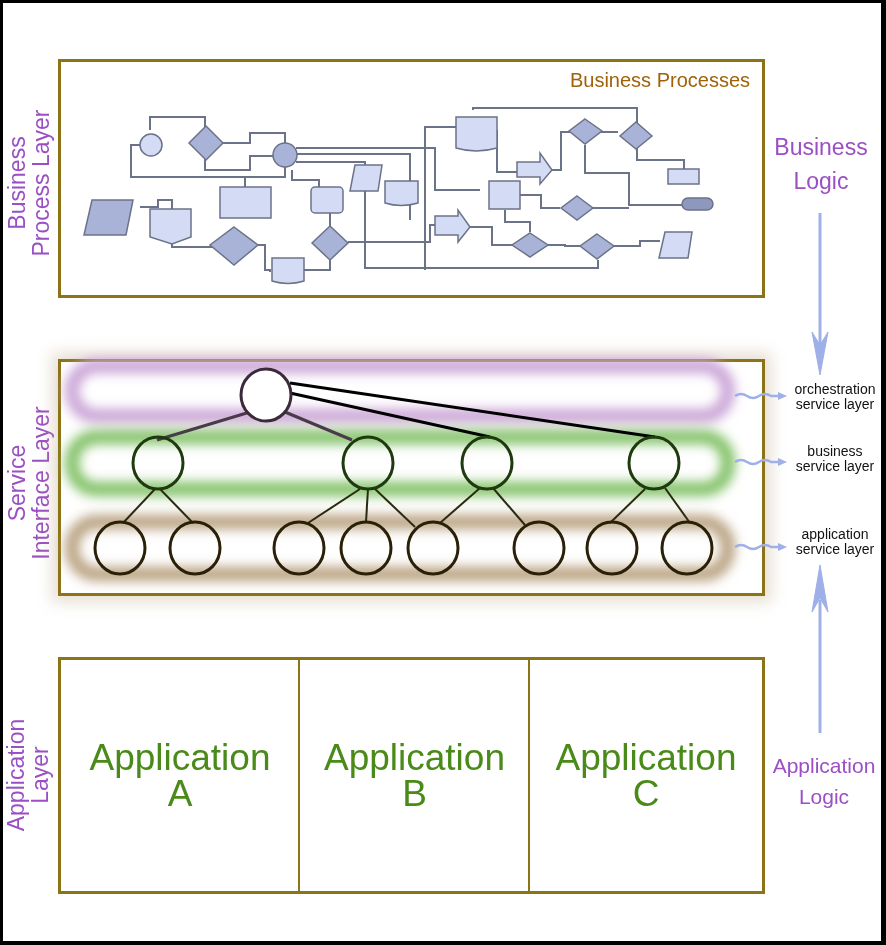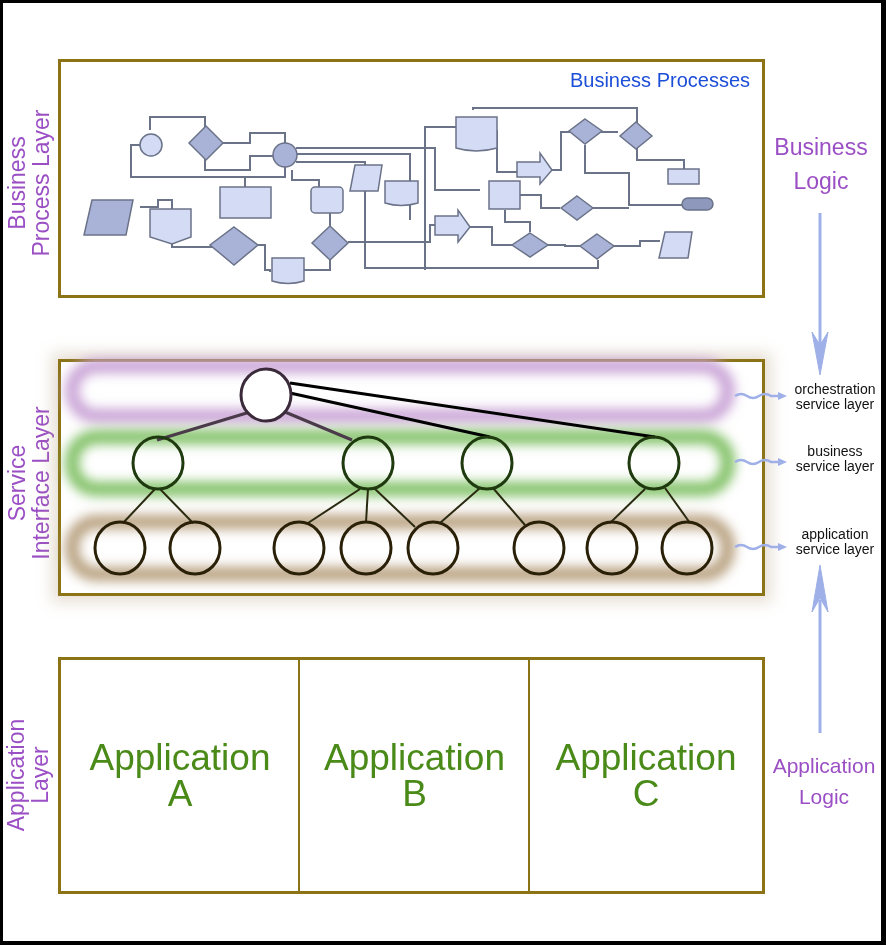--- a/index.html
+++ b/index.html
@@ -25,21 +25,21 @@
 <div class="vlabel" style="left:-52px;top:458px;width:164px;height:50px;">
   <div>Service</div>
   <div>Interface Layer</div>
 </div>
 <div class="vlabel" style="left:-36px;top:750px;width:130px;height:50px;">
   <div>Application</div>
   <div>Layer</div>
 </div>
 
 <div class="frame" style="left:58px;top:59px;width:707px;height:239px;background:#fff;">
-  <div style="position:absolute;right:12px;top:7px;font-size:20px;color:#1d4ed8;">Business Processes</div>
+  <div style="position:absolute;right:12px;top:7px;font-size:20px;color:#a16207;">Business Processes</div>
 </div>
 
 <svg width="886" height="945" style="pointer-events:none;">
   <defs>
     <pattern id="dots" width="4" height="6" patternUnits="userSpaceOnUse">
         <rect x="1" y="2" width="2" height="1" fill="#6b7389"></rect>
       </pattern>
   </defs>
   <g fill="none" stroke="#6b7389" stroke-width="2">
     <path d="M150 130 V117 H205 V128"></path>

